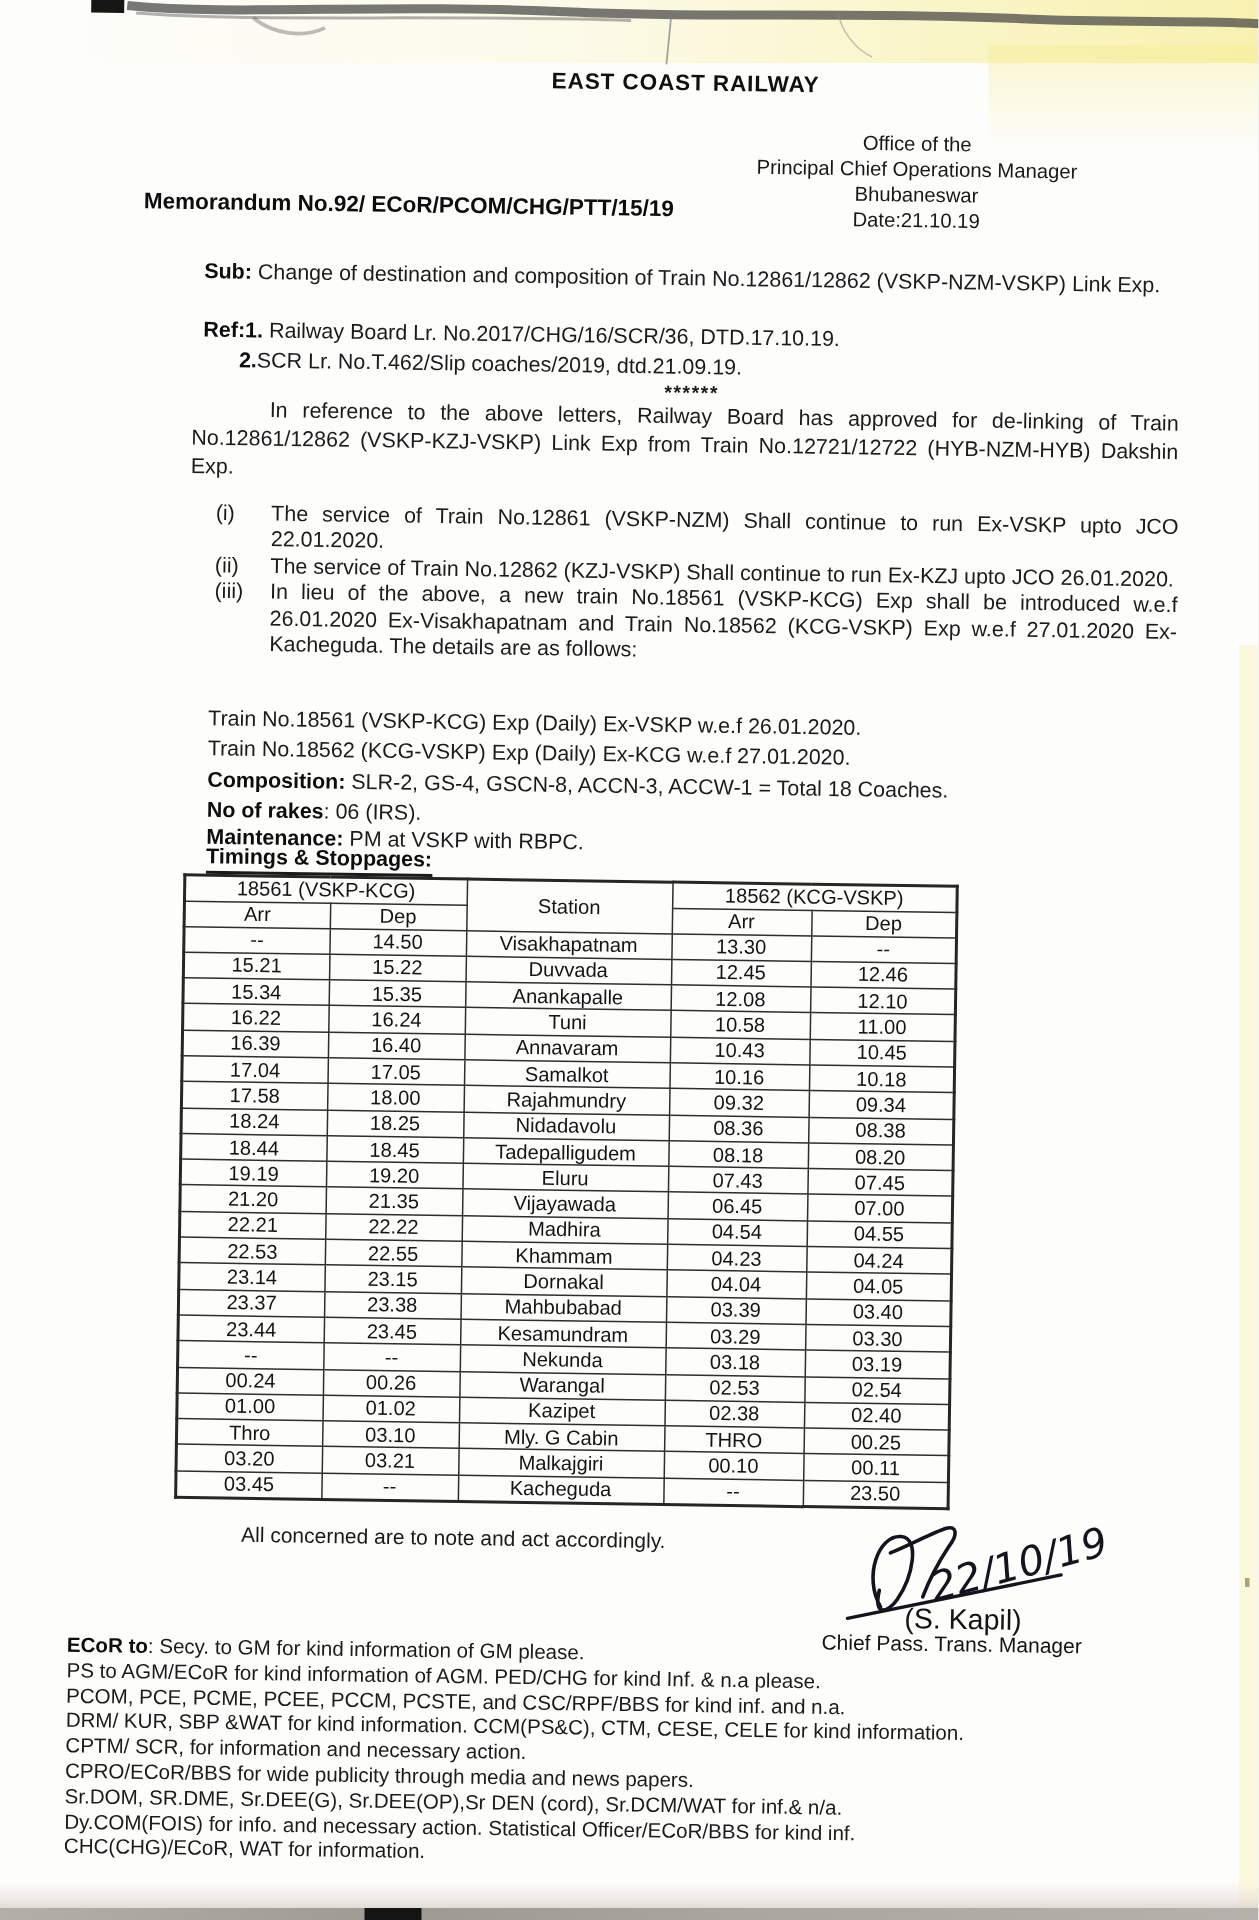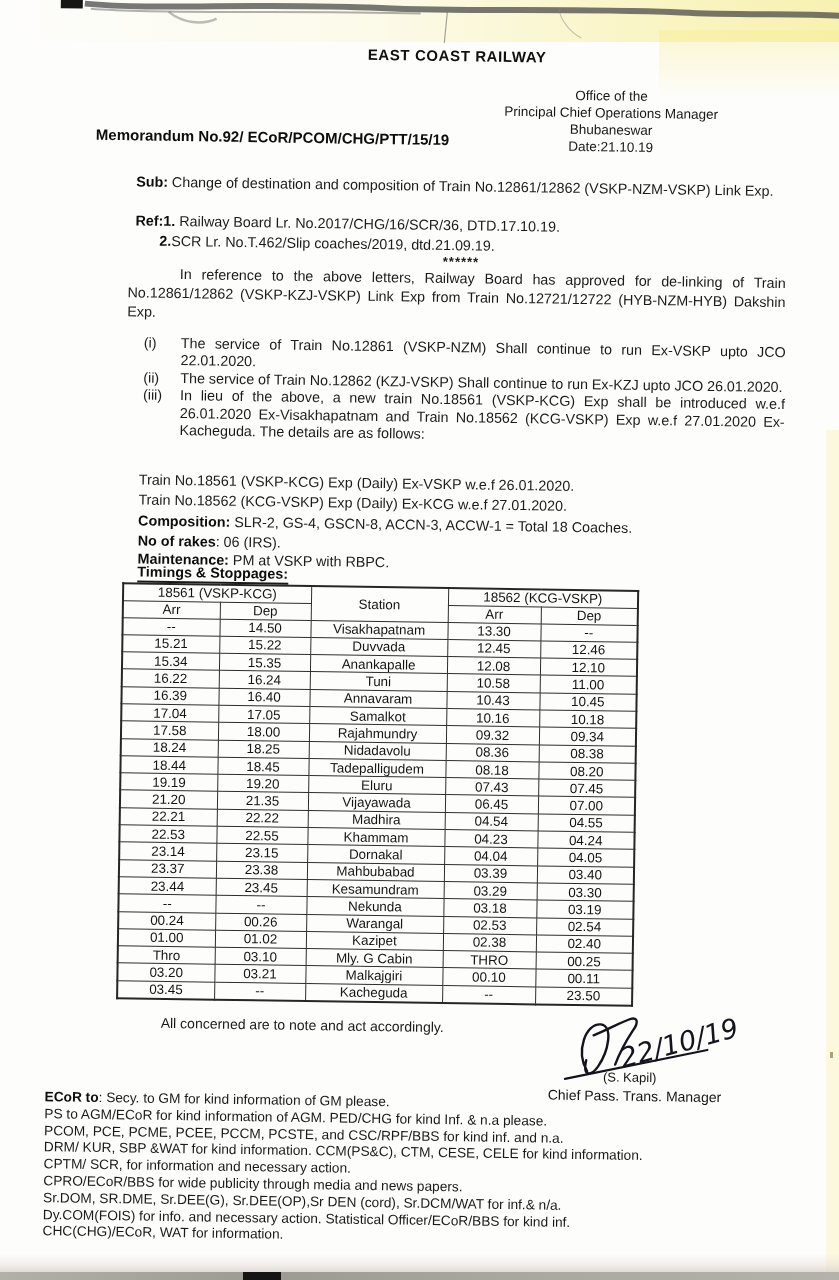--- a/index.html
+++ b/index.html
@@ -48,21 +48,21 @@
 
   
   .tt{left:130px;top:582px;border-collapse:collapse;table-layout:fixed;width:517px;font-size:13.4px;color:#141414;border:2px solid #262626;}
   .tt th,.tt td{border:1px solid #2e2e2e;text-align:center;padding:0;font-weight:400;height:17.3px;line-height:15px;overflow:hidden;white-space:nowrap;}
   .tt thead th{height:17px;}
 
   .closing{left:175px;top:1014px;font-size:14px;color:#1a1a1a;white-space:nowrap;}
 
   
   .sig-svg{left:572px;top:1002px;}
-  .sig-name{left:618px;top:1062px;font-size:13px;color:#141414;white-space:nowrap;}
+  .sig-name{left:618px;top:1062px;font-size:19px;color:#141414;white-space:nowrap;}
   .sig-desig{left:563px;top:1080px;font-size:14px;color:#141414;white-space:nowrap;}
 
   
   .copyto{left:60px;top:1090px;width:745px;font-size:13.7px;line-height:16.8px;color:#1a1a1a;}
   .copyto div{white-space:nowrap;}
 </style>
 </head>
 <body>
 
 <div class="page">

